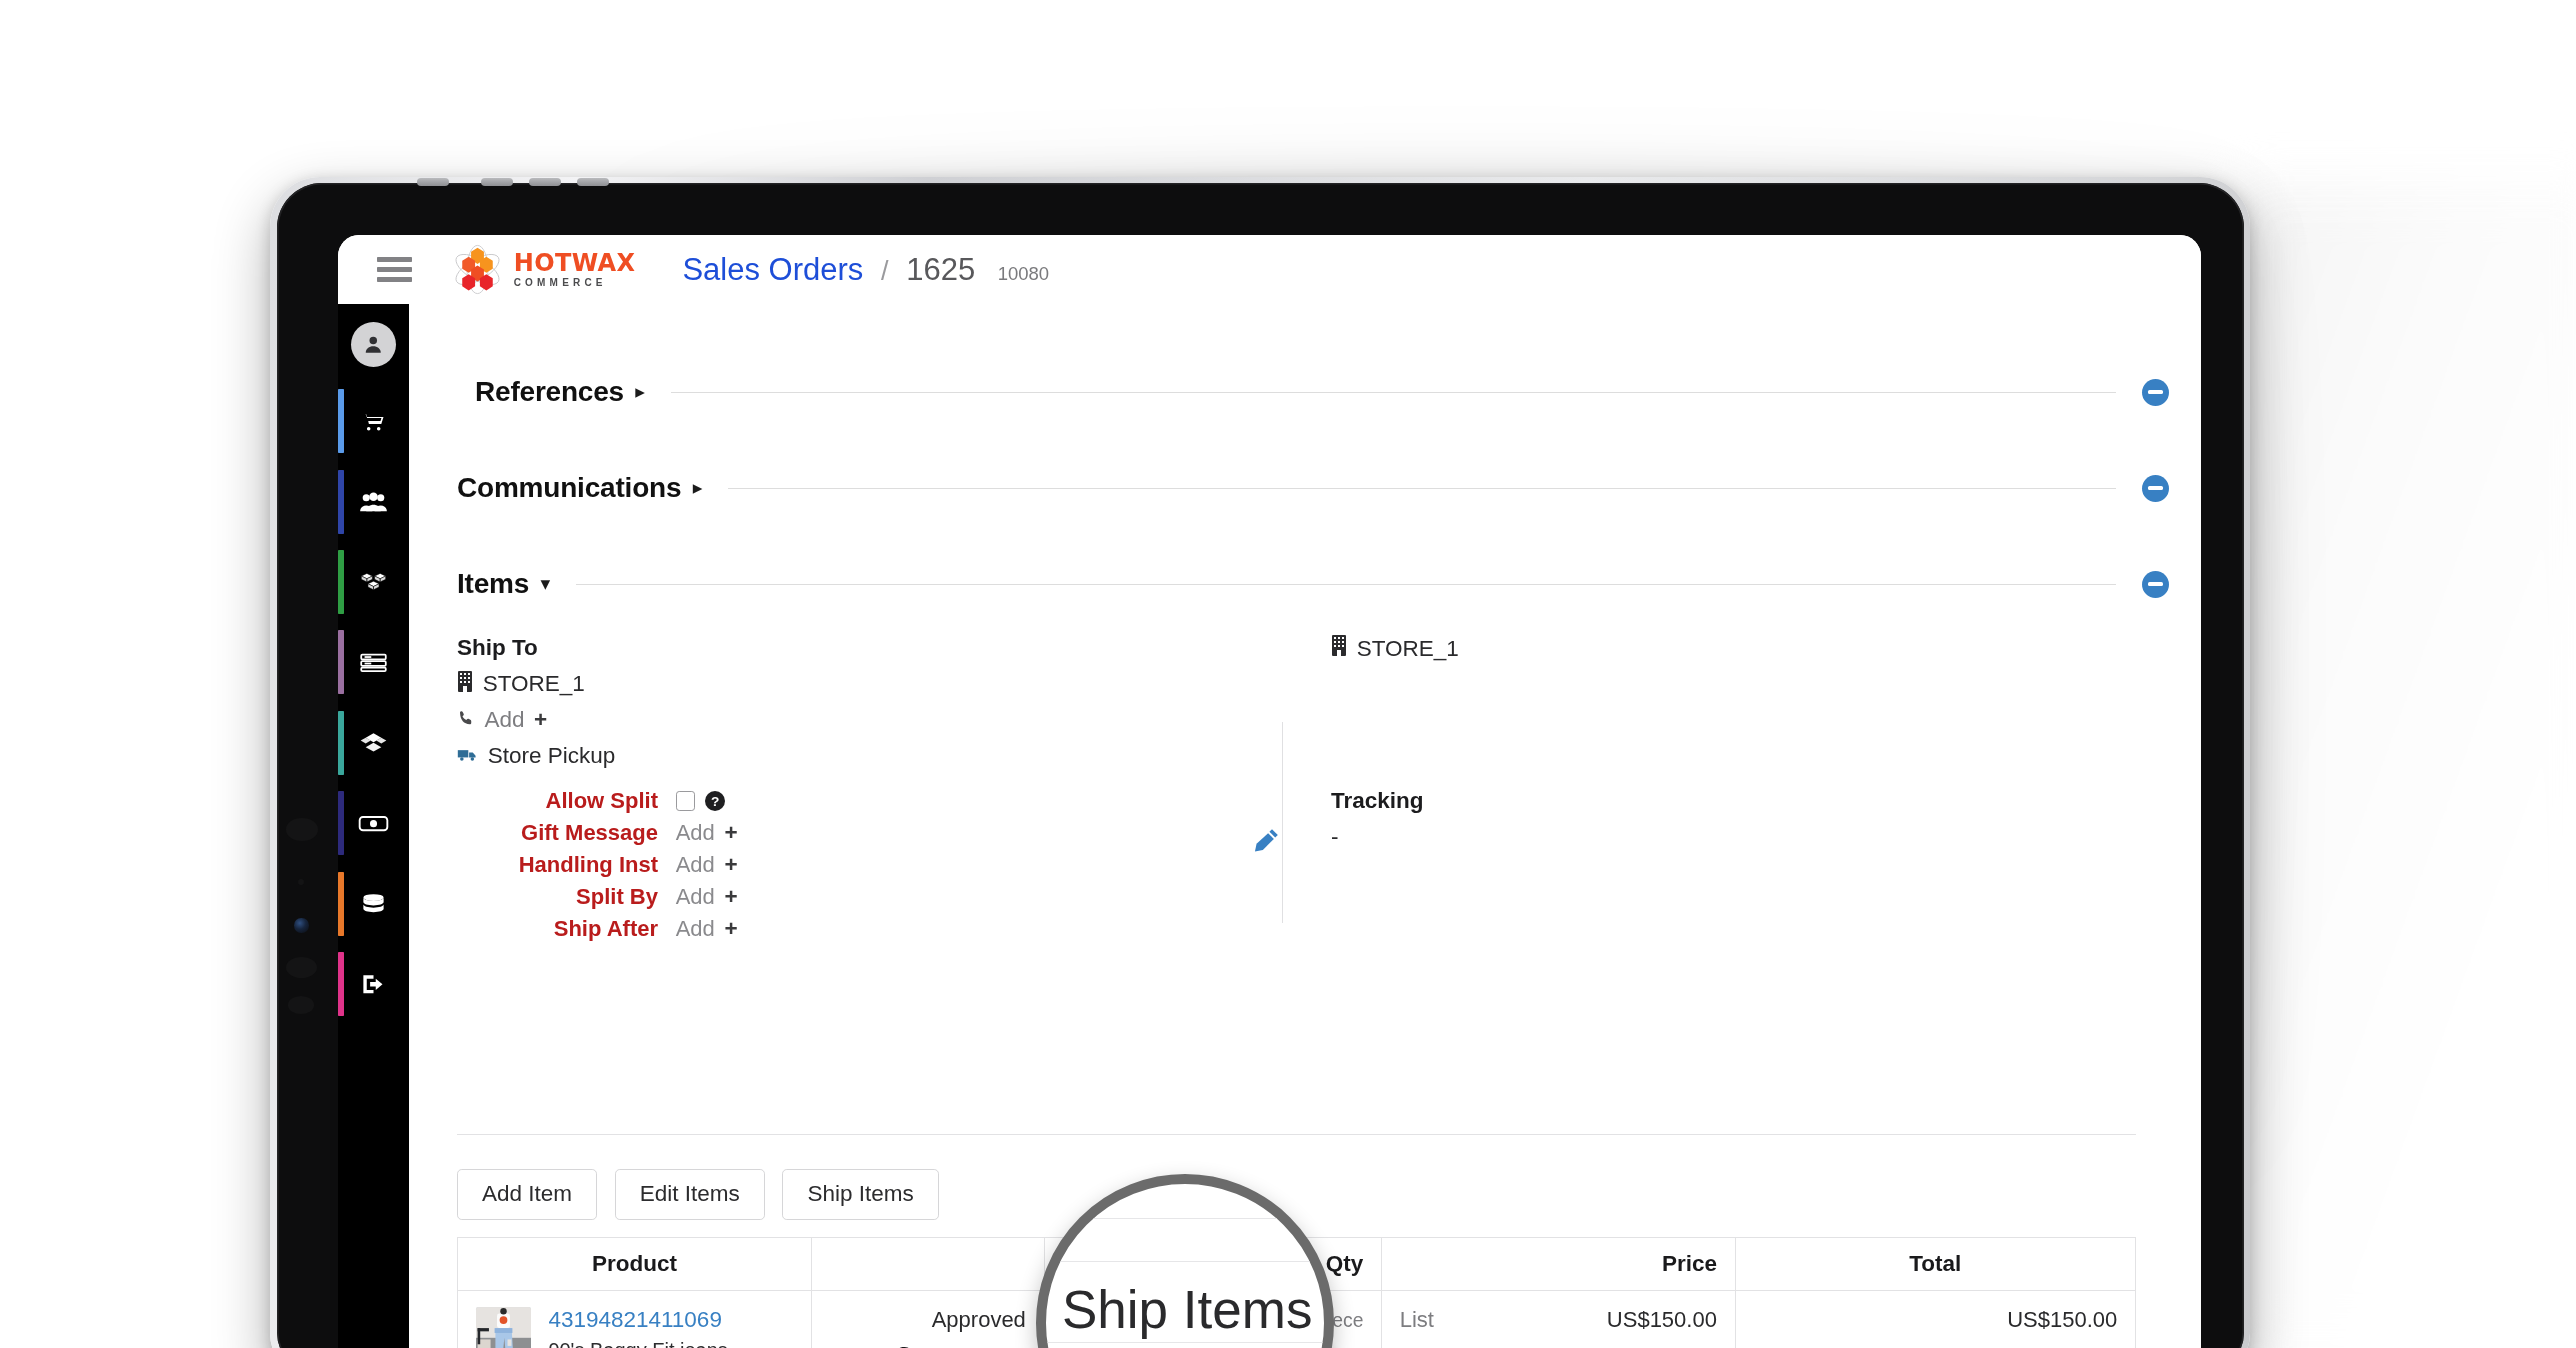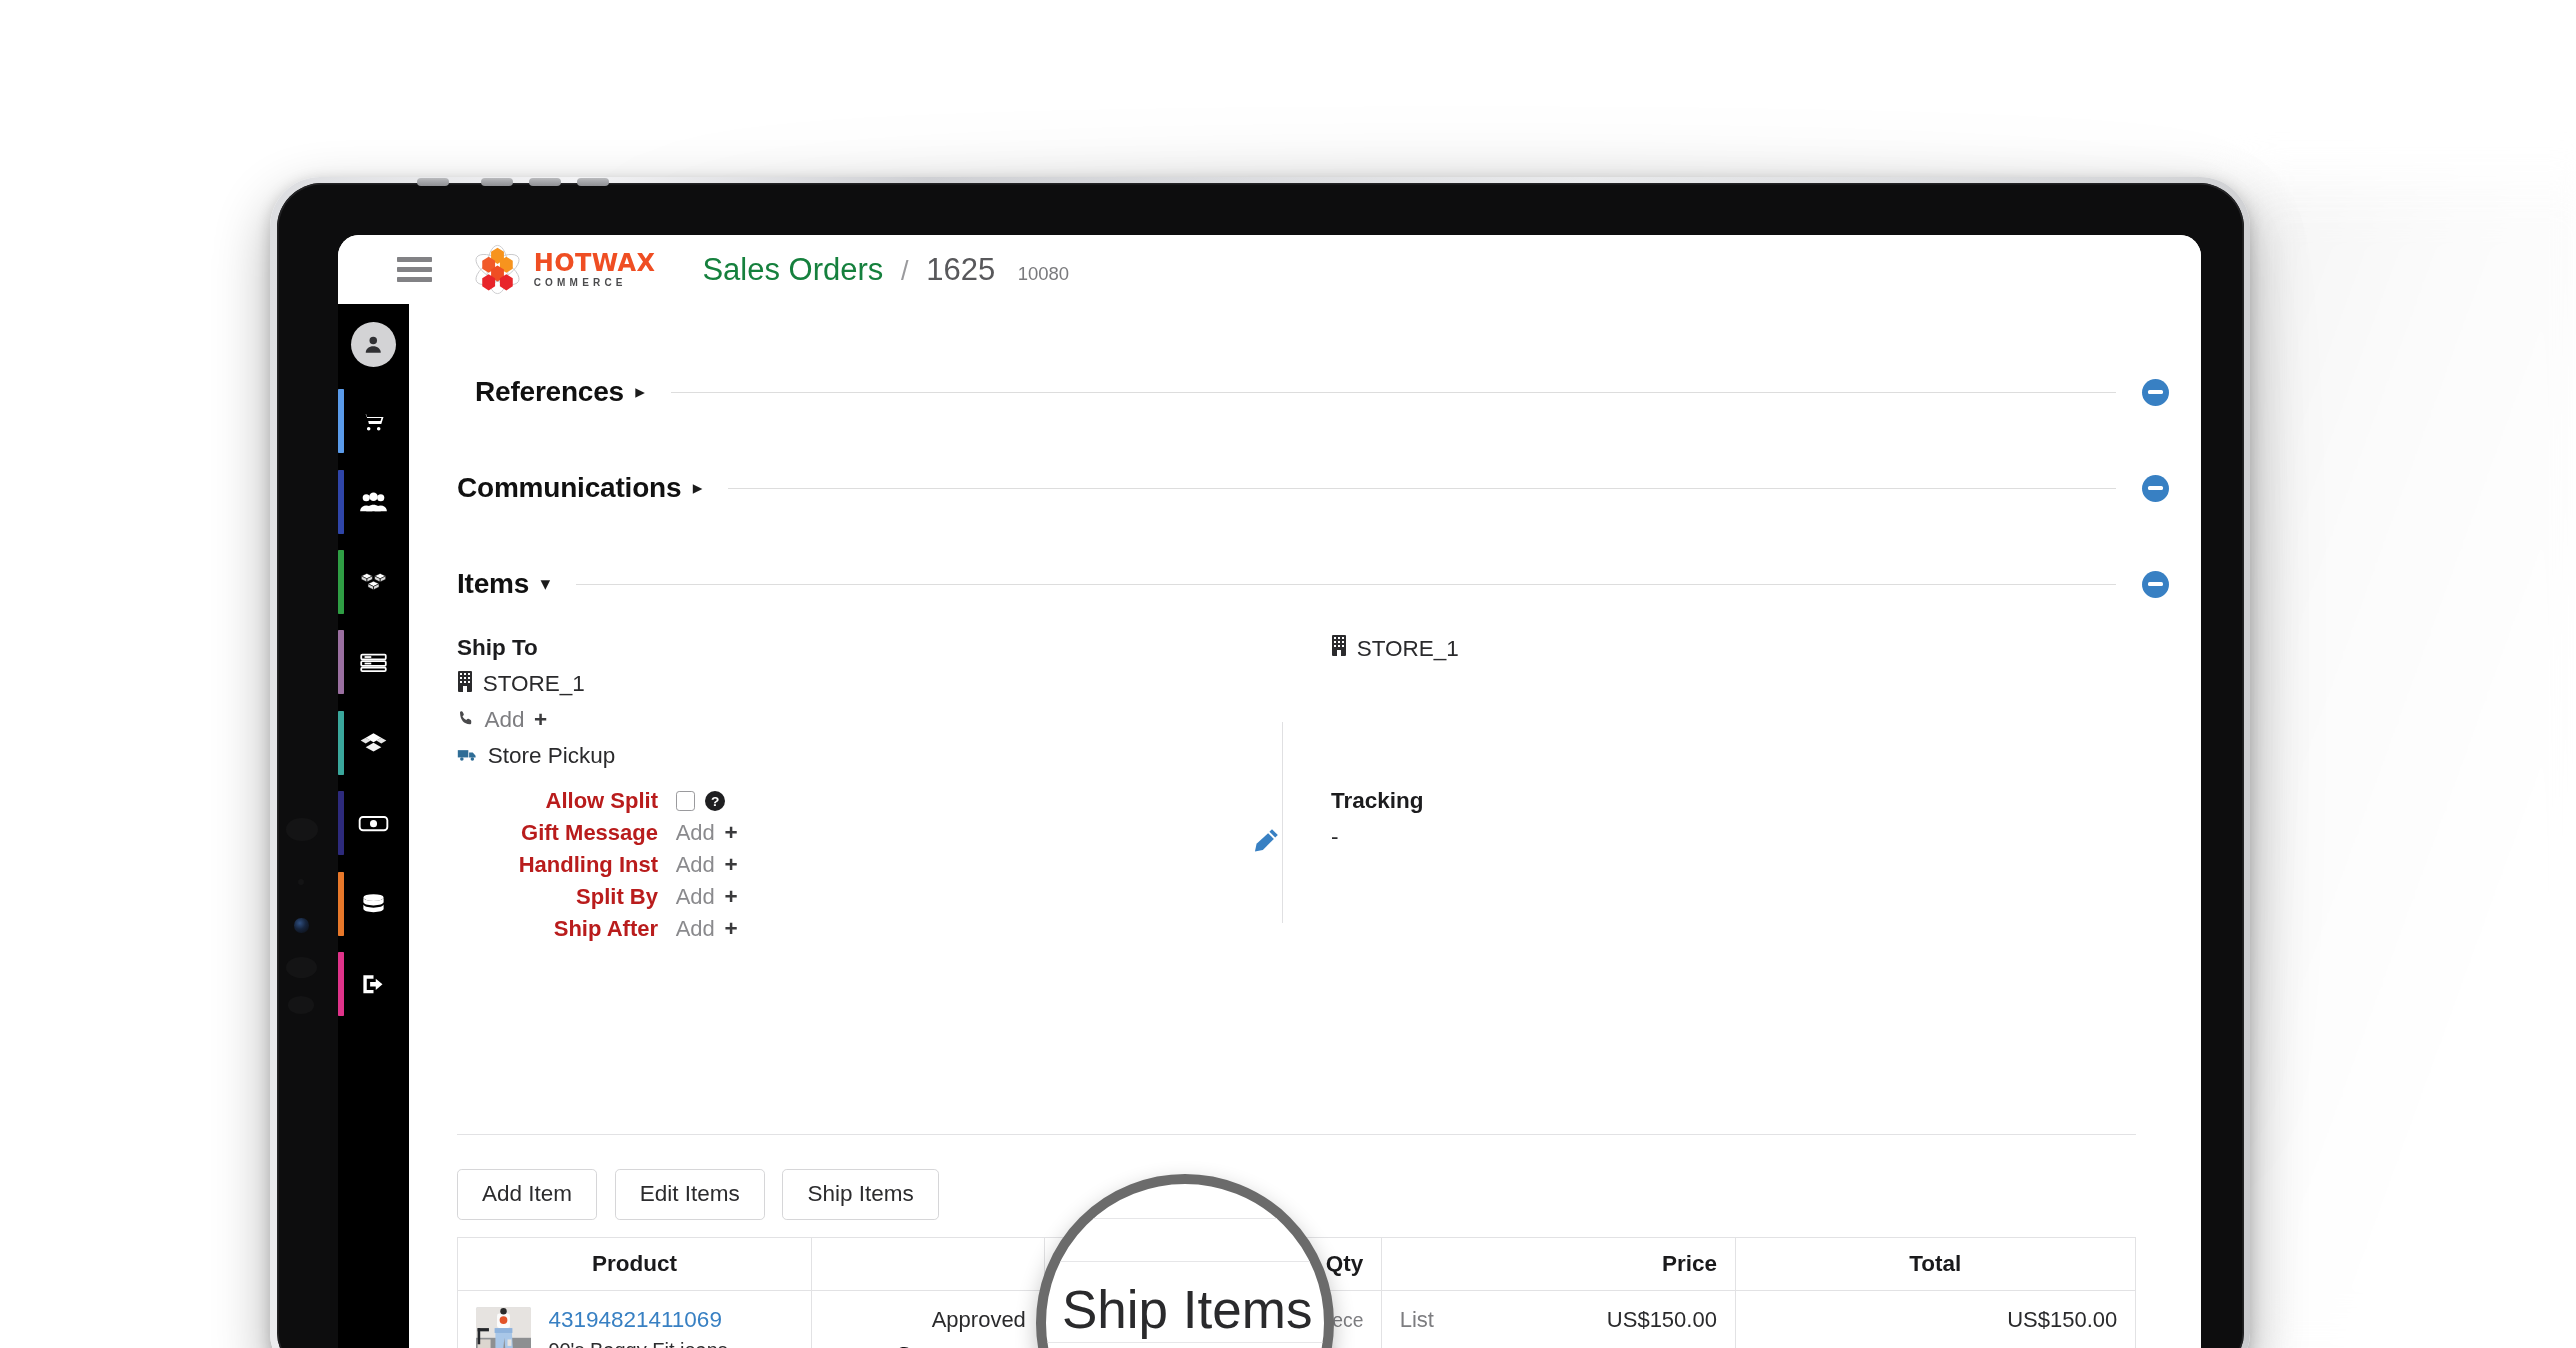--- a/index.html
+++ b/index.html
@@ -43,32 +43,32 @@
   
   .btn-top{position:absolute;height:8px;border-radius:4px;
     background:linear-gradient(180deg,#b9babd,#8e8f93);top:178px;}
   .cam-dot{position:absolute;border-radius:50%;background:#141415;}
   .cam-lens{position:absolute;border-radius:50%;
     background:radial-gradient(circle at 38% 34%, #2f4f80 0%, #16243c 45%, #0b0b0d 100%);}
 
   
   .app-header{
     position:absolute;left:0;top:0;width:1863px;height:69px;background:#fff;
-    border-bottom:0.8px solid #e4e4e6;display:flex;align-items:center;padding-left:20px;
+    border-bottom:0.8px solid #e4e4e6;display:flex;align-items:center;
   }
   .hamburger{margin-left:39px;width:35px;display:flex;flex-direction:column;gap:5.6px;cursor:pointer;}
   .hamburger i{display:block;height:4.8px;border-radius:0.8px;background:#828285;}
   .brand{display:flex;align-items:center;margin-left:39px;gap:9.7px;}
   .brand-mark{position:relative;width:53px;height:53px;}
   .brand-mark svg{position:absolute;left:0;top:0;}
   .brand-text{display:flex;flex-direction:column;line-height:1;}
   .brand-top{font-size:24px;font-weight:700;letter-spacing:0.4px;color:#ef4e23;font-family:"DejaVu Sans",sans-serif;}
   .brand-sub{font-size:10px;letter-spacing:4.2px;color:#4c4c4e;margin-top:3.2px;font-weight:600;}
   .crumbs{display:flex;align-items:baseline;margin-left:47px;gap:17.7px;}
-  .crumb-link{font-size:31px;color:#15803d;cursor:pointer;}
+  .crumb-link{font-size:31px;color:#1d4ed8;cursor:pointer;}
   .crumb-sep{font-size:27px;color:#9a9a9d;}
   .crumb-id{font-size:31px;color:#58585b;}
   .crumb-sub{font-size:18.5px;color:#7a7a7d;margin-left:4.8px;}
 
   
   .sidenav{
     position:absolute;left:0;top:69px;width:71px;height:1073px;background:#000;
   }
   .nav-avatar{
     position:absolute;left:13px;top:17.7px;width:45px;height:45px;border-radius:50%;

